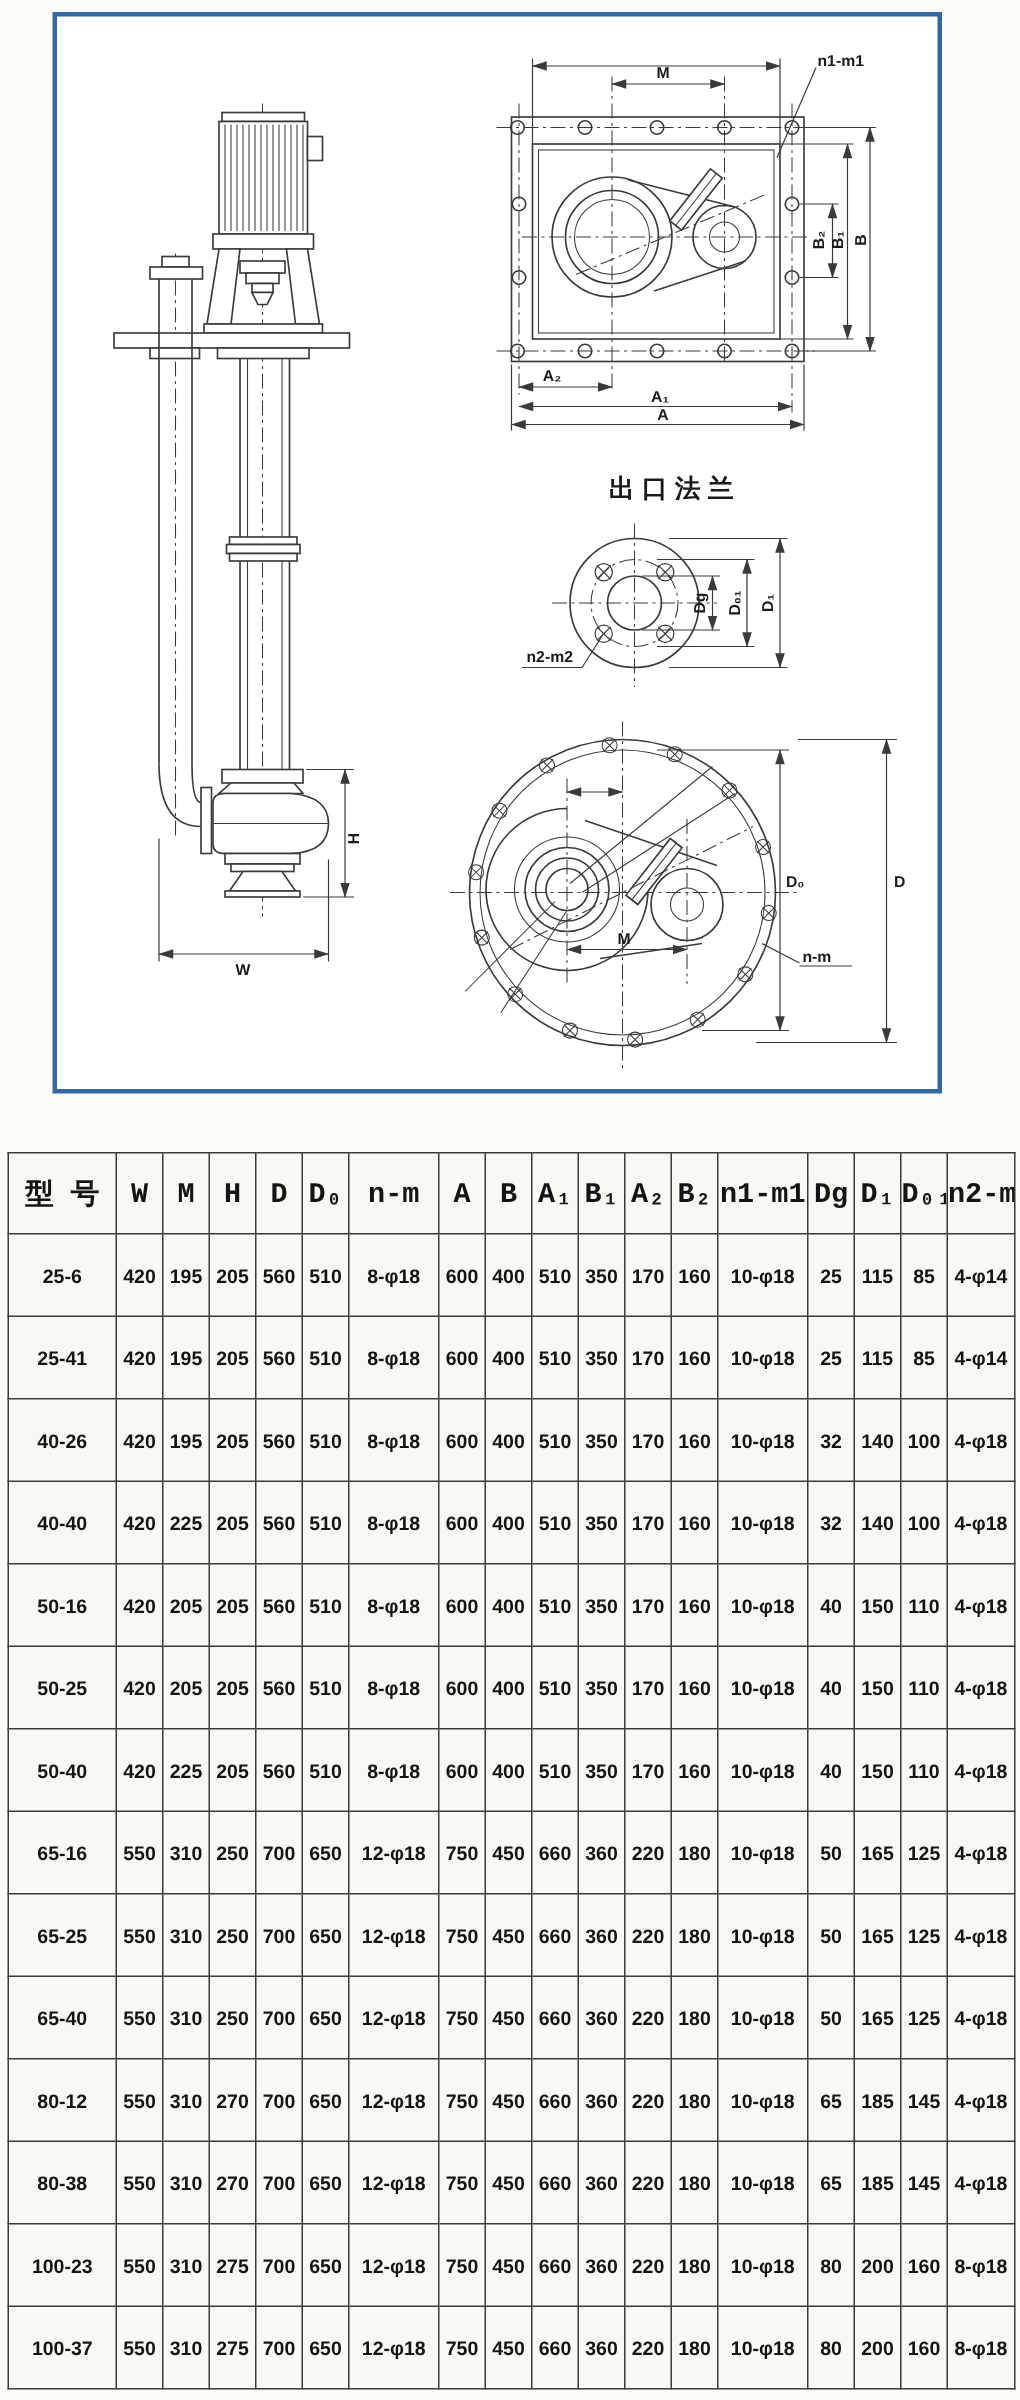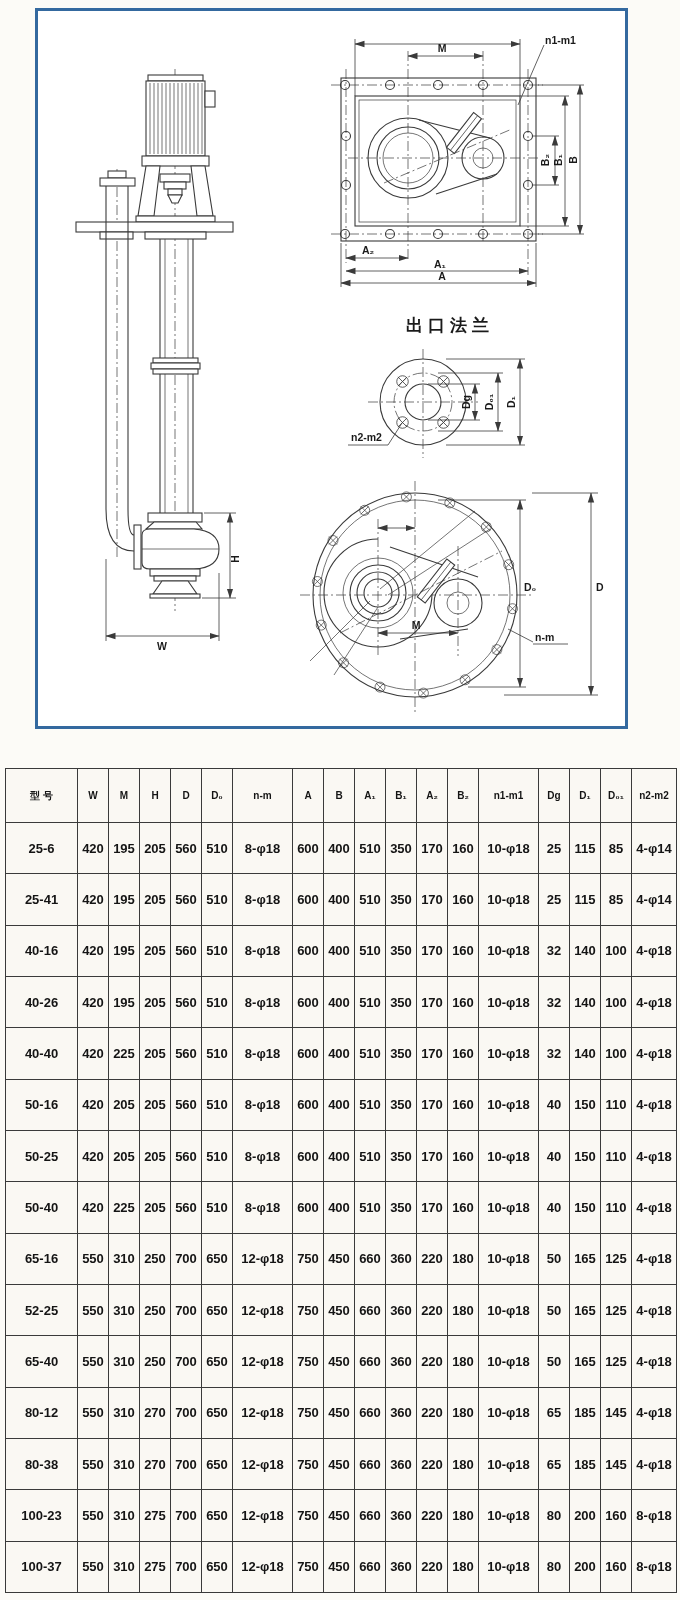--- a/index.html
+++ b/index.html
@@ -25,21 +25,21 @@
   .spec-table{
     position:absolute;left:5px;top:768px;width:671px;height:825px;
     border-collapse:collapse;table-layout:fixed;
     background:#faf8f3;
     font:bold 13px "Liberation Sans",sans-serif;color:#141414;
   }
   .spec-table th,.spec-table td{
     border:1.6px solid #3a3a3a;text-align:center;vertical-align:middle;
     padding:0;overflow:hidden;white-space:nowrap;
   }
-  .spec-table thead th{height:53px;font-size:10px;}
+  .spec-table thead th{height:53px;font-size:19px;font-family:Liberation Mono, monospace;}
   .spec-table tbody td{height:45px;}
 </style>
 </head>
 <body>
 
 <div class="drawing-box">
 <svg viewBox="0 0 587 715" xmlns="http://www.w3.org/2000/svg">
   <defs>
     <marker id="ae" markerWidth="11" markerHeight="8" refX="9.5" refY="4" orient="auto" markerUnits="userSpaceOnUse">
       <path d="M0 0.8 L10 4 L0 7.2 Z" fill="#3a3a3a"></path>
@@ -360,40 +360,20 @@
         <td>350</td>
         <td>170</td>
         <td>160</td>
         <td>10-φ18</td>
         <td>25</td>
         <td>115</td>
         <td>85</td>
         <td>4-φ14</td>
       </tr>
       <tr>
-        <td>40-16</td>
-        <td>420</td>
-        <td>195</td>
-        <td>205</td>
-        <td>560</td>
-        <td>510</td>
-        <td>8-φ18</td>
-        <td>600</td>
-        <td>400</td>
-        <td>510</td>
-        <td>350</td>
-        <td>170</td>
-        <td>160</td>
-        <td>10-φ18</td>
-        <td>32</td>
-        <td>140</td>
-        <td>100</td>
-        <td>4-φ18</td>
-      </tr>
-      <tr>
         <td>40-26</td>
         <td>420</td>
         <td>195</td>
         <td>205</td>
         <td>560</td>
         <td>510</td>
         <td>8-φ18</td>
         <td>600</td>
         <td>400</td>
         <td>510</td>
@@ -500,21 +480,21 @@
         <td>360</td>
         <td>220</td>
         <td>180</td>
         <td>10-φ18</td>
         <td>50</td>
         <td>165</td>
         <td>125</td>
         <td>4-φ18</td>
       </tr>
       <tr>
-        <td>52-25</td>
+        <td>65-25</td>
         <td>550</td>
         <td>310</td>
         <td>250</td>
         <td>700</td>
         <td>650</td>
         <td>12-φ18</td>
         <td>750</td>
         <td>450</td>
         <td>660</td>
         <td>360</td>

